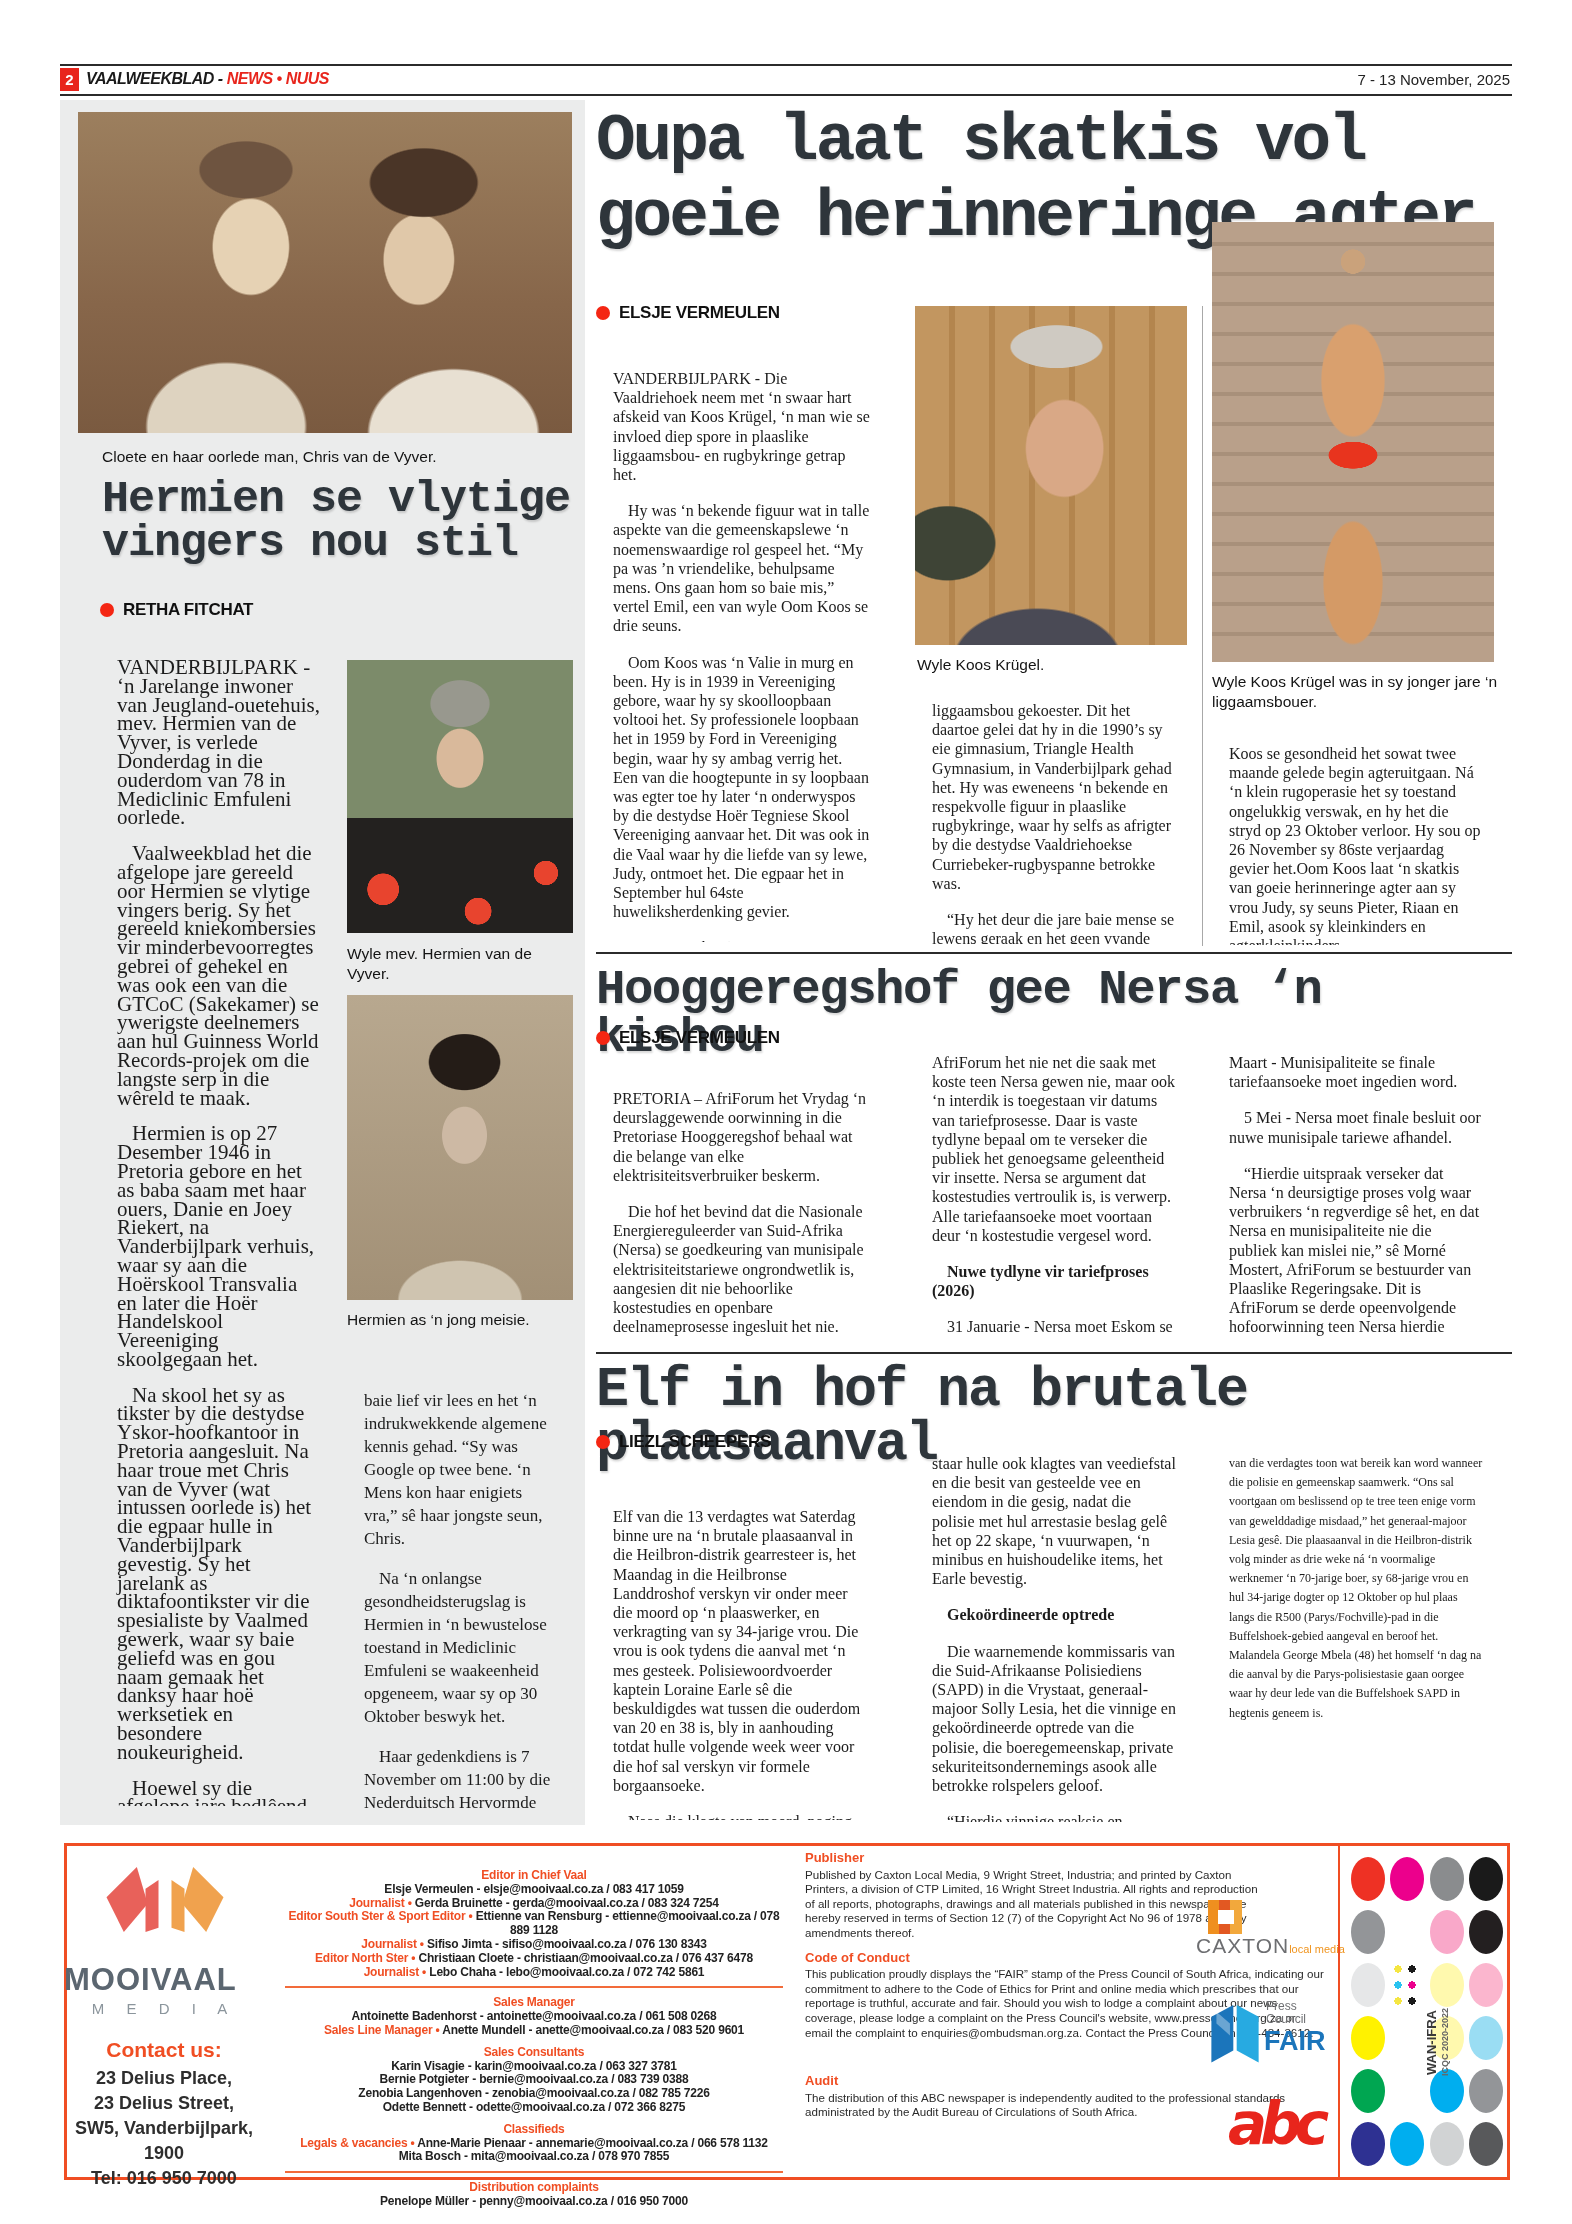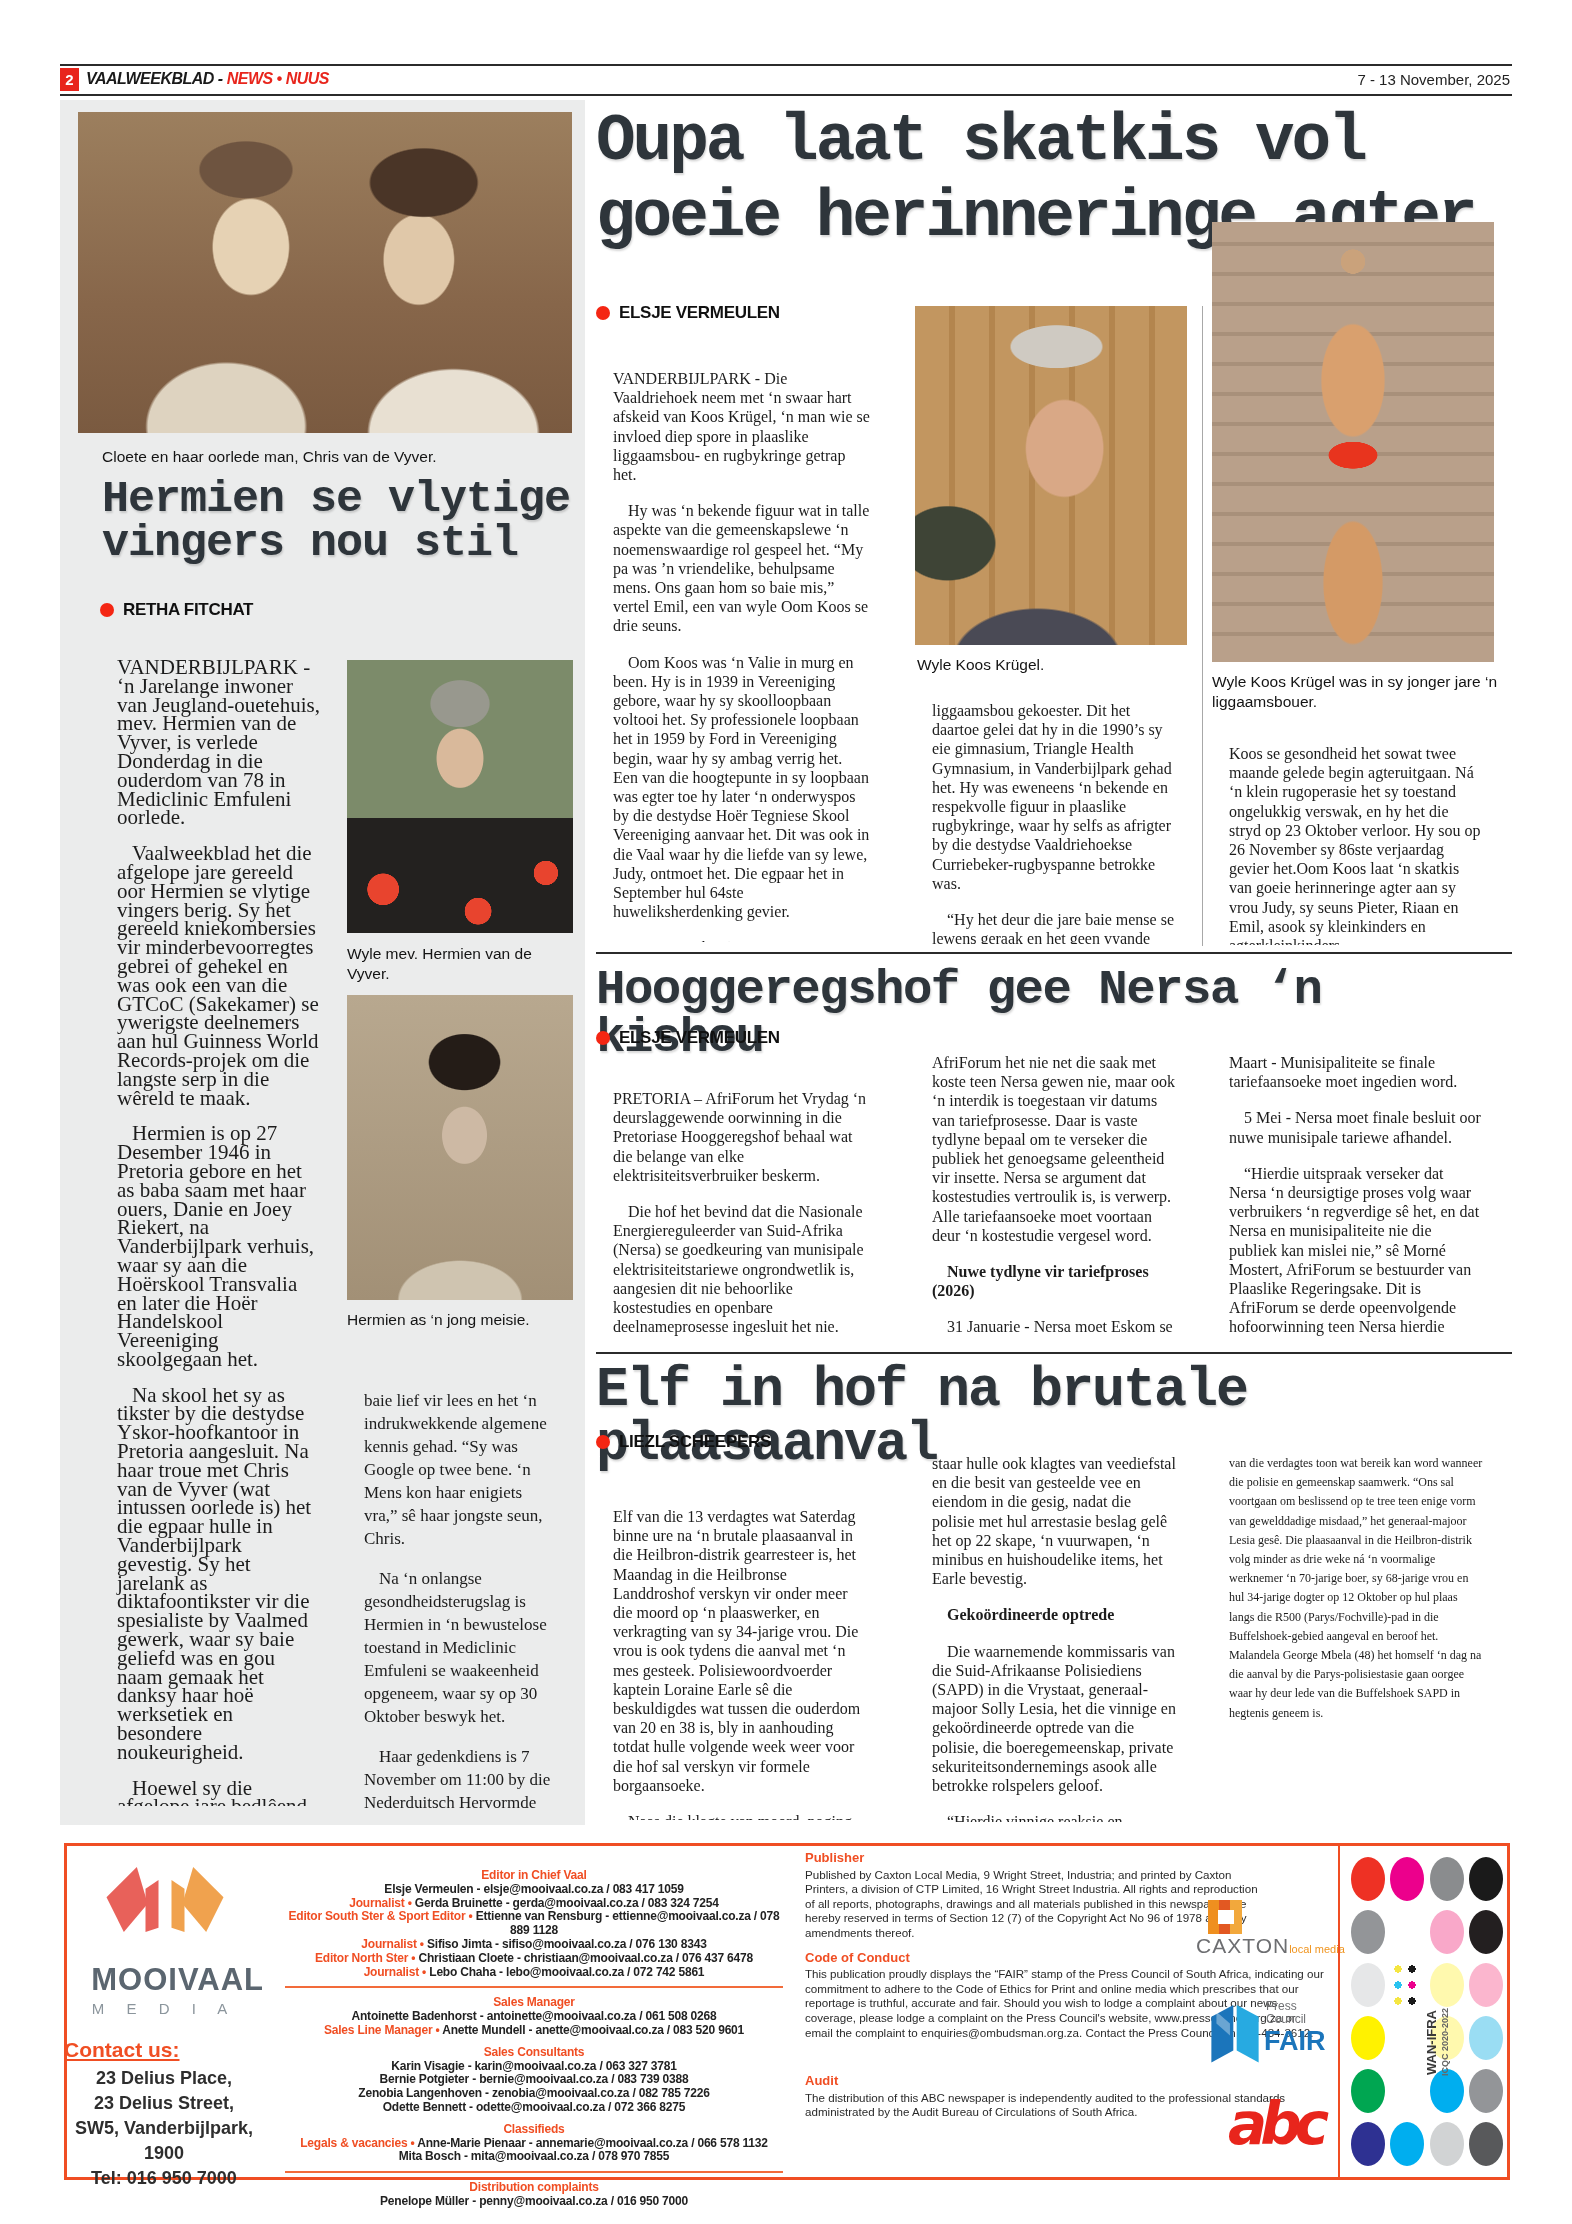--- a/index.html
+++ b/index.html
@@ -202,23 +202,23 @@
   </div>
 
 <div class="footer-box"></div>
 
 <svg class="abs" style="left:100px;top:1856px;" width="130" height="100" viewBox="0 0 120 84">
   <polygon points="6,34 34,6 44,40 22,66" fill="#e8615a"></polygon>
   <polygon points="42,26 54,18 54,62 42,66" fill="#e8615a"></polygon>
   <polygon points="66,18 78,26 78,66 66,62" fill="#f0a24e"></polygon>
   <polygon points="86,6 114,34 98,66 76,40" fill="#f0a24e"></polygon>
 </svg>
-<div class="moo-name abs" style="left:64px;top:1962px;width:200px;text-align:right;">MOOIVAAL</div>
+<div class="moo-name abs" style="left:64px;top:1962px;width:200px;text-align:left;">MOOIVAAL</div>
 <div class="moo-media abs" style="left:64px;top:2000px;width:200px;text-align:center;">M E D I A</div>
-<div class="contact-h abs" style="left:64px;top:2038px;width:200px;text-decoration:underline;">Contact us:</div>
+<div class="contact-h abs" style="left:64px;top:2038px;width:200px;text-align:center;">Contact us:</div>
 <div class="address abs" style="left:44px;top:2066px;width:240px;text-align:center;">
     <div>23 Delius Place,</div>
     <div>23 Delius Street,</div>
     <div>SW5, Vanderbijlpark,</div>
     <div>1900</div>
     <div>Tel: 016 950 7000</div>
   </div>
 
 <div class="staff-wrap">
     <div class="staff-heading">Editor in Chief Vaal</div>

